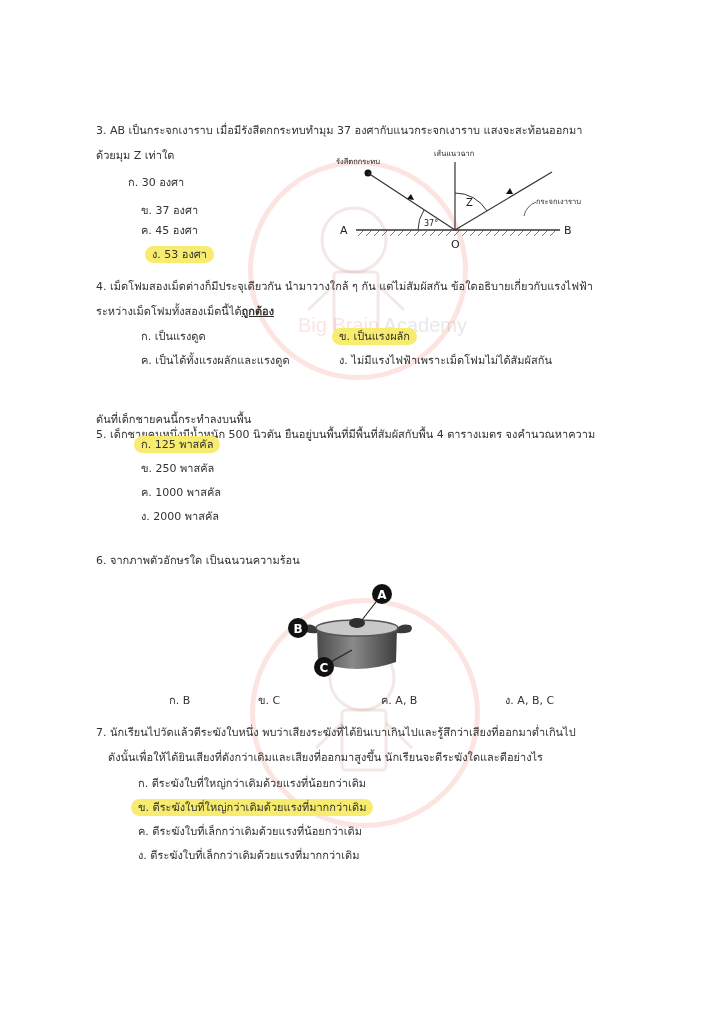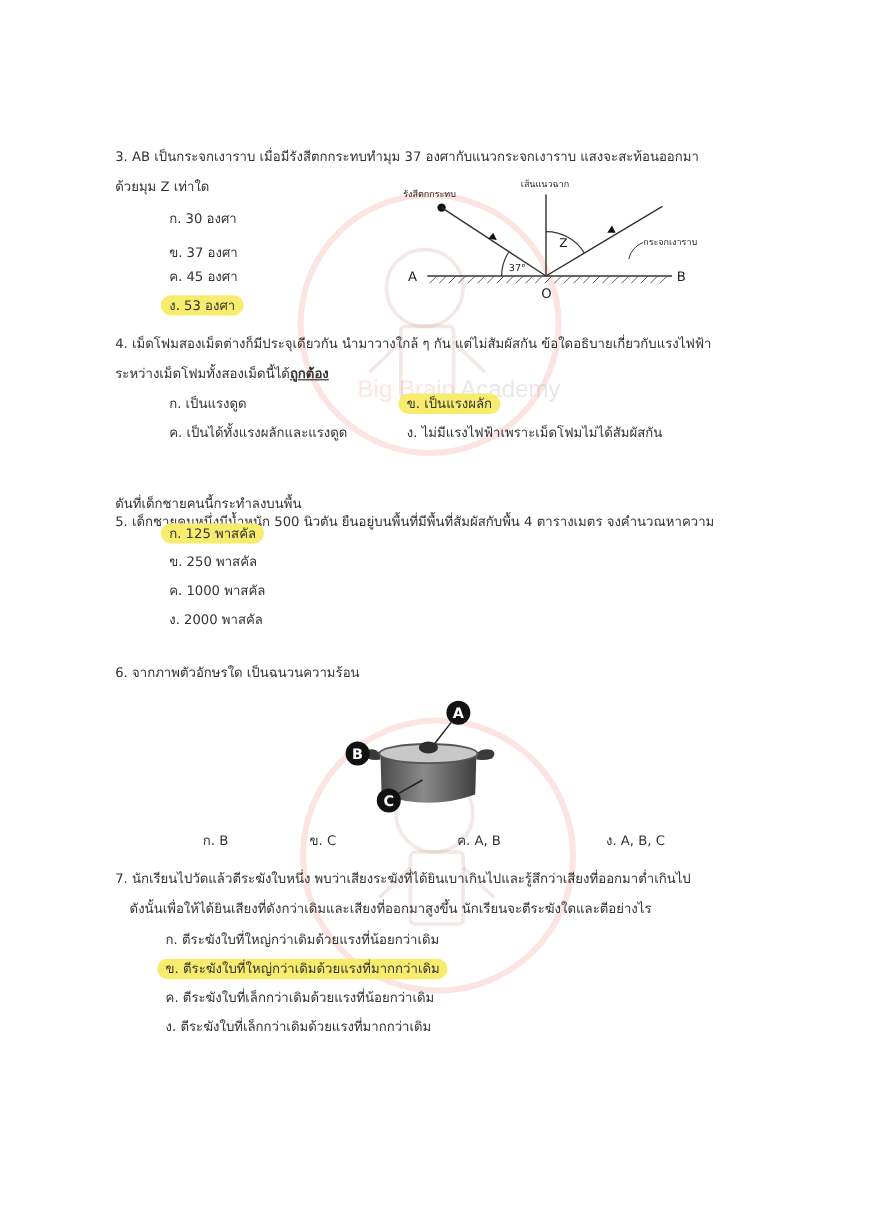--- a/index.html
+++ b/index.html
@@ -42,24 +42,24 @@
         <circle cx="112" cy="80" r="32"></circle>
         <rect x="92" y="112" width="44" height="60" rx="4"></rect>
         <path d="M92 125 L66 150 M136 125 L162 150"></path>
       </g>
     </svg>
   </div>
 
   <div>
     <div class="t" style="left:96px;top:124px;">3. AB เป็นกระจกเงาราบ เมื่อมีรังสีตกกระทบทำมุม 37 องศากับแนวกระจกเงาราบ แสงจะสะท้อนออกมา</div>
     <div class="t" style="left:96px;top:149px;">ด้วยมุม Z เท่าใด</div>
-    <div class="t" style="left:141px;top:176px;">ก.  30 องศา</div>
+    <div class="t" style="left:128px;top:176px;">ก.  30 องศา</div>
     <div class="t" style="left:141px;top:204px;">ข. 37 องศา</div>
     <div class="t" style="left:141px;top:224px;">ค. 45 องศา</div>
-    <div class="t" style="left:141px;top:248px;text-align:center;"><span class="hl">ง. 53 องศา</span></div>
+    <div class="t" style="left:152px;top:248px;text-align:center;"><span class="hl">ง. 53 องศา</span></div>
 
     <svg style="position:absolute;left:330px;top:142px;" width="260" height="110">
       <line x1="26" y1="88" x2="230" y2="88" stroke="#333" stroke-width="1.3"></line>
       <g stroke="#555" stroke-width="0.8">
         <line x1="28" y1="94" x2="34" y2="88"></line>
           <line x1="36" y1="94" x2="42" y2="88"></line>
           <line x1="44" y1="94" x2="50" y2="88"></line>
         <line x1="52" y1="94" x2="58" y2="88"></line>
           <line x1="60" y1="94" x2="66" y2="88"></line>
           <line x1="68" y1="94" x2="74" y2="88"></line>

